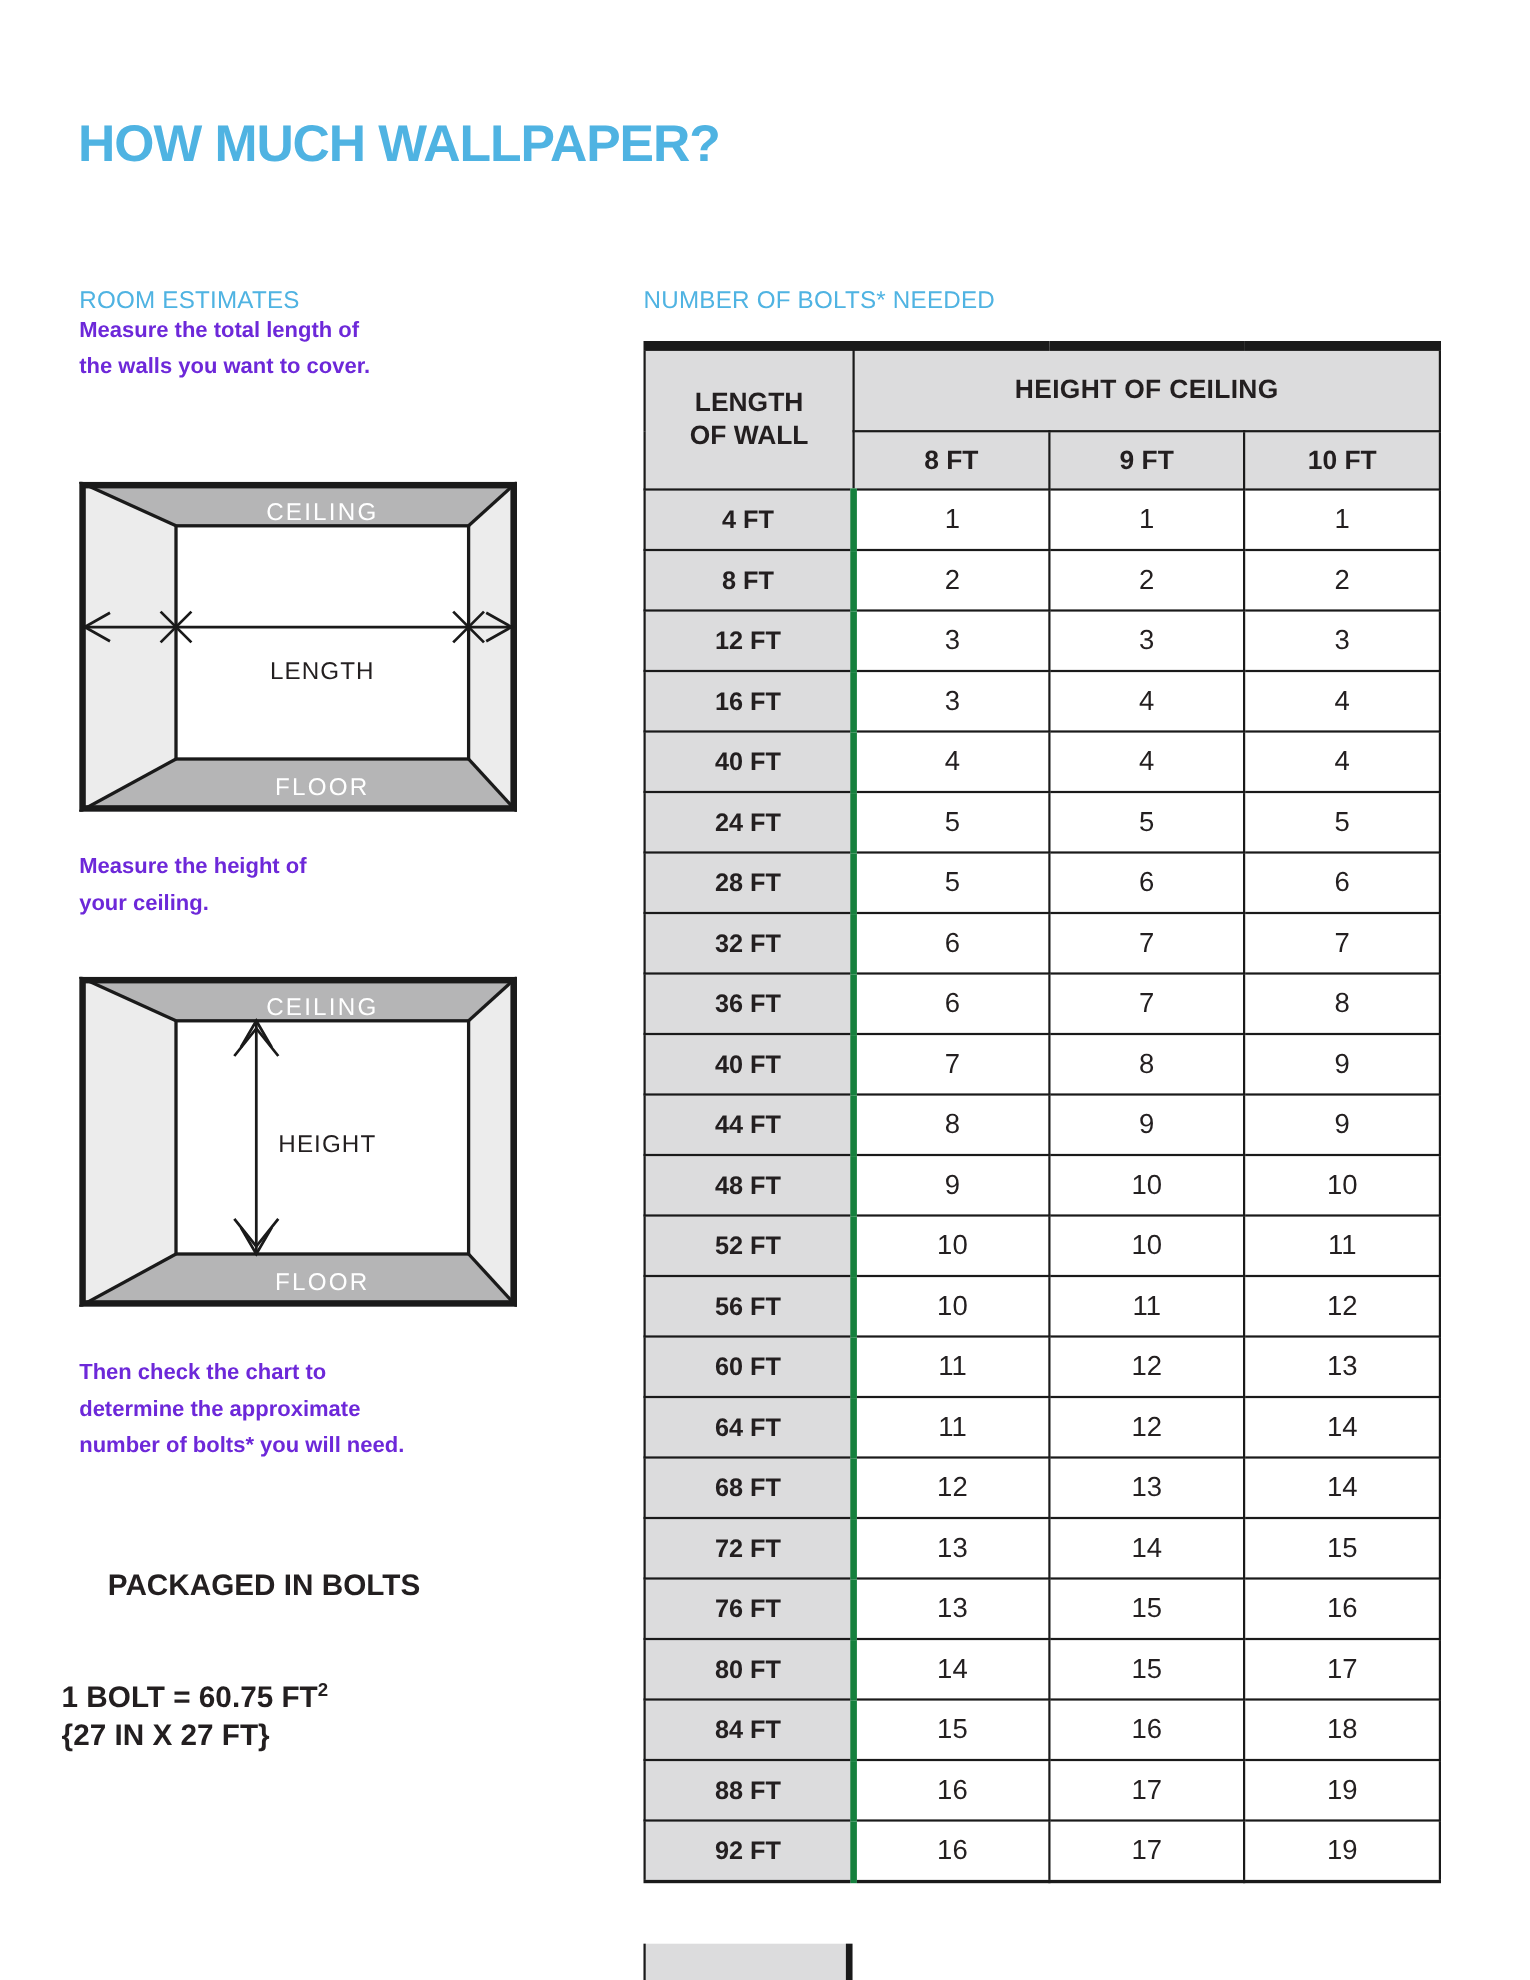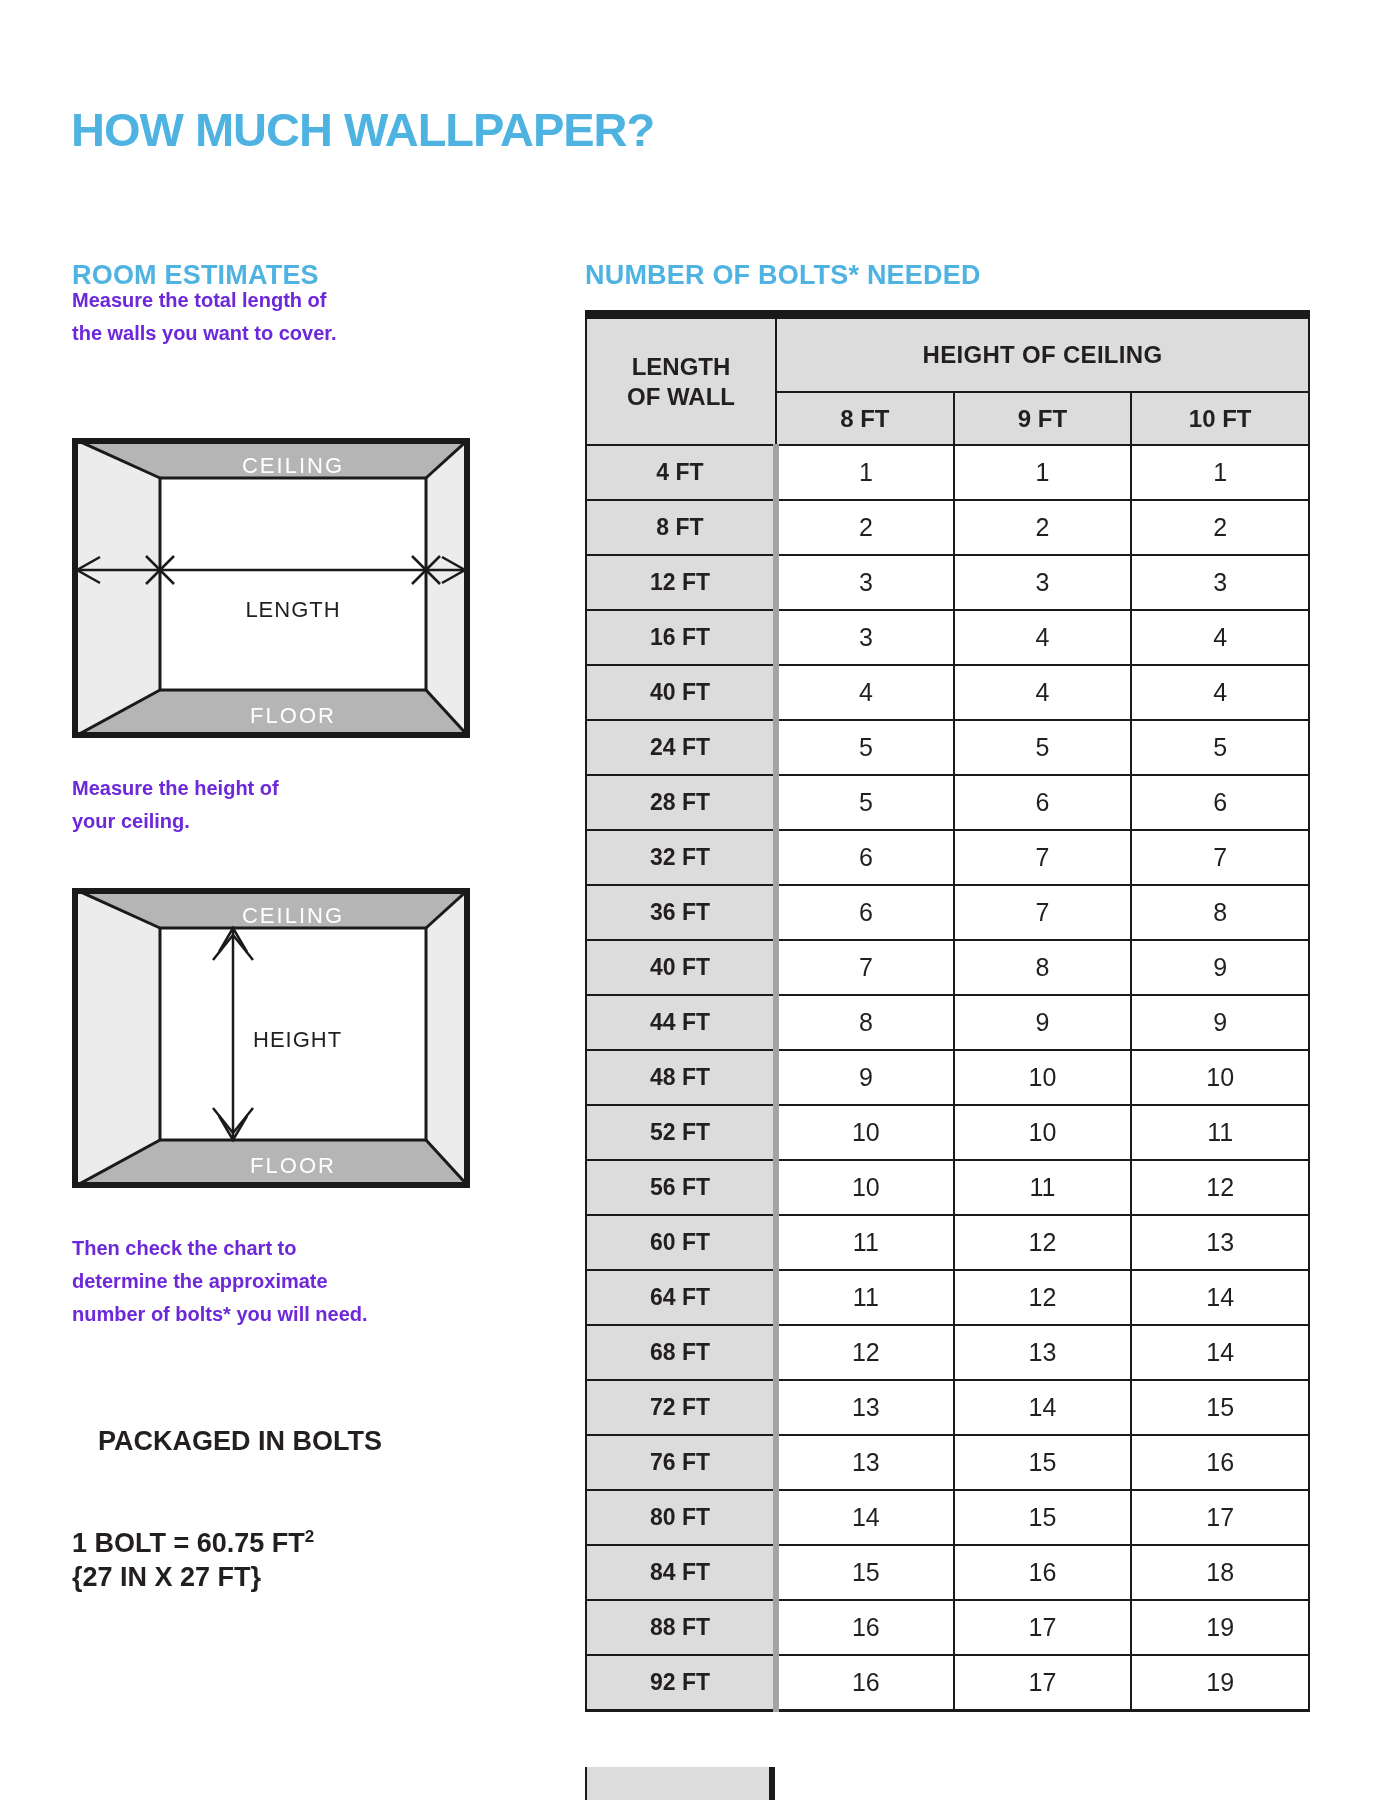--- a/index.html
+++ b/index.html
@@ -8,33 +8,33 @@
     background:#ffffff;color:#231f20;
     font-family:"Liberation Sans", sans-serif;
   }
   .abs{position:absolute;}
   
   .page-title{
     left:71px;top:58px;font-size:47px;font-weight:bold;letter-spacing:-1px;
     color:#4fb3e2;white-space:nowrap;margin-top:44px;
   }
   .blue-heading{
-    font-size:27px;font-weight:bold;color:#4fb3e2;letter-spacing:0.2px;white-space:nowrap;
+    font-size:22px;font-weight:normal;color:#4fb3e2;letter-spacing:0.2px;white-space:nowrap;
   }
   #room-estimates{left:72px;top:260px;}
   #table-heading{left:585px;top:260px;width:725px;text-align:left;}
   
   .para{font-size:20px;line-height:33px;color:#6d28d9;font-weight:bold;}
   #para1{left:72px;top:284px;}
   #para2{left:72px;top:772px;}
   #para3{left:72px;top:1232px;}
   .note{font-size:27px;font-weight:bold;line-height:34px;color:#231f20;}
   #note{left:72px;top:1424px;}
   #note .indent{padding-left:26px;}
-  #boltspec{left:72px;top:1520px;}
+  #boltspec{left:56px;top:1520px;}
   #boltspec sup{font-size:17px;}
   
   #diagram1{left:72px;top:438px;}
   #diagram2{left:72px;top:888px;}
   
   #bolts-table{
     left:585px;top:310px;width:725px;
     border-collapse:collapse;table-layout:fixed;
     border-top:9px solid #1a1a1a;
     border-left:2px solid #1a1a1a;
@@ -43,21 +43,21 @@
   }
   #bolts-table th,#bolts-table td{
     border:2px solid #1a1a1a;text-align:center;vertical-align:middle;padding:0;
   }
   #bolts-table th{background:#dcdcdd;}
   #bolts-table td{background:#ffffff;font-size:25px;font-weight:normal;}
   th.corner{width:188px;border-right:6px solid #1a1a1a;font-size:24px;font-weight:bold;line-height:30px;}
   th.group{height:72px;font-size:24px;font-weight:bold;border-bottom:3px solid #1a1a1a;letter-spacing:0.3px;}
   th.sub{height:51px;font-size:24px;font-weight:bold;border-bottom:4px solid #1a1a1a;}
   #bolts-table tbody th{
-    font-size:23px;font-weight:bold;border-right:6px solid #a3a3a3;height:53px;
+    font-size:23px;font-weight:bold;border-right:6px solid #15803d;height:53px;
   }
   #bolts-table tbody td{height:53px;}
   
   #table-stub{
     left:585px;top:1767px;width:182px;height:33px;background:#dcdcdd;
     border-left:2px solid #1a1a1a;border-right:6px solid #1a1a1a;
   }
   svg text{font-family:"Liberation Sans", sans-serif;}
 </style>
 </head>

